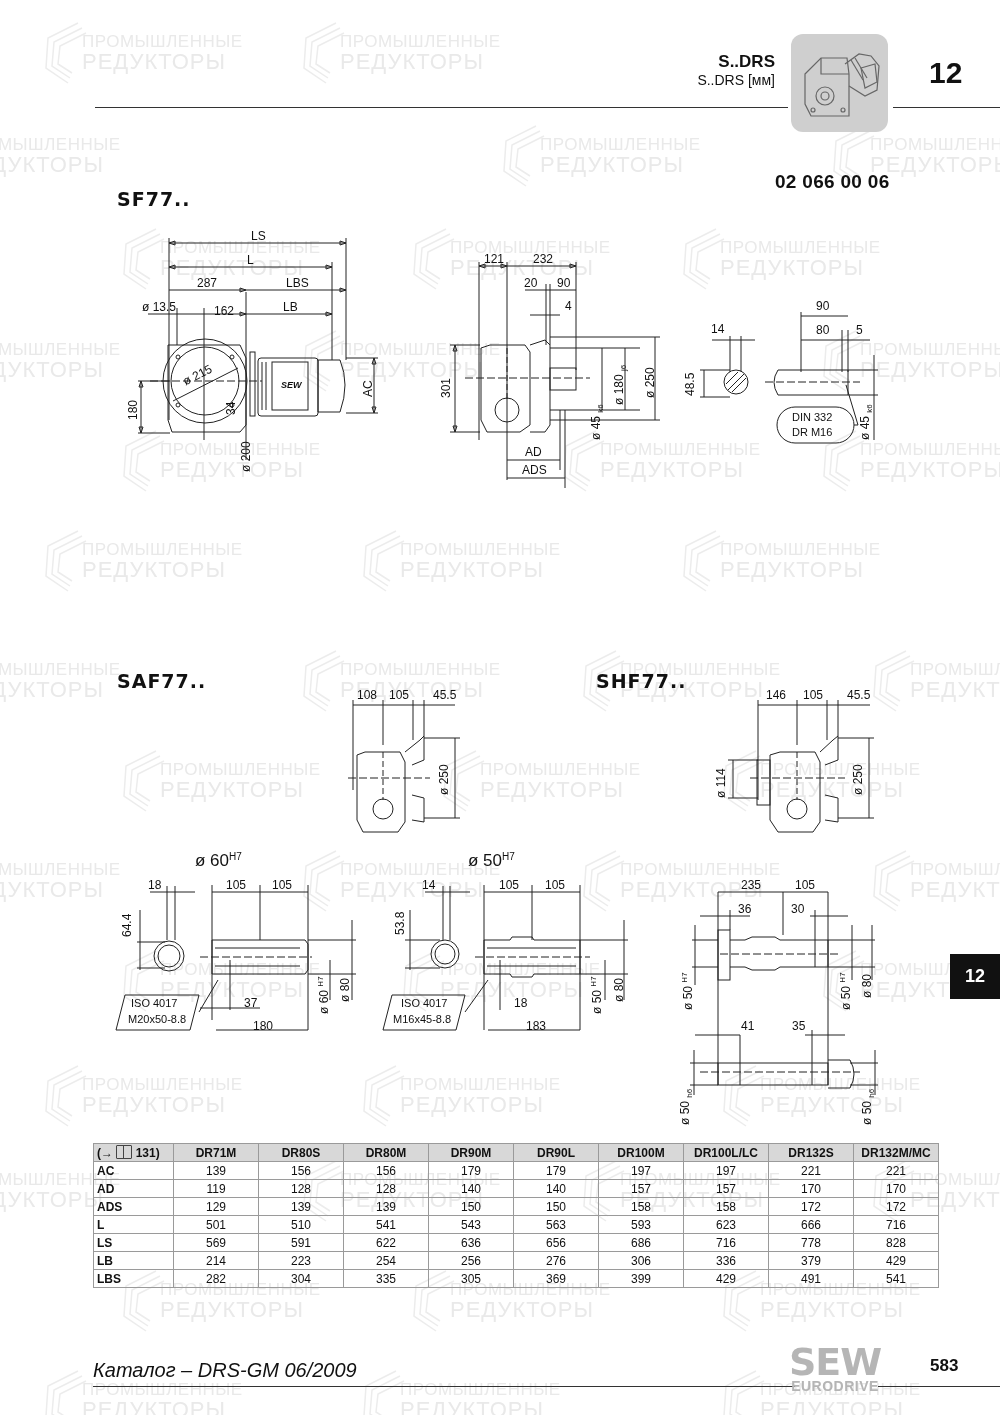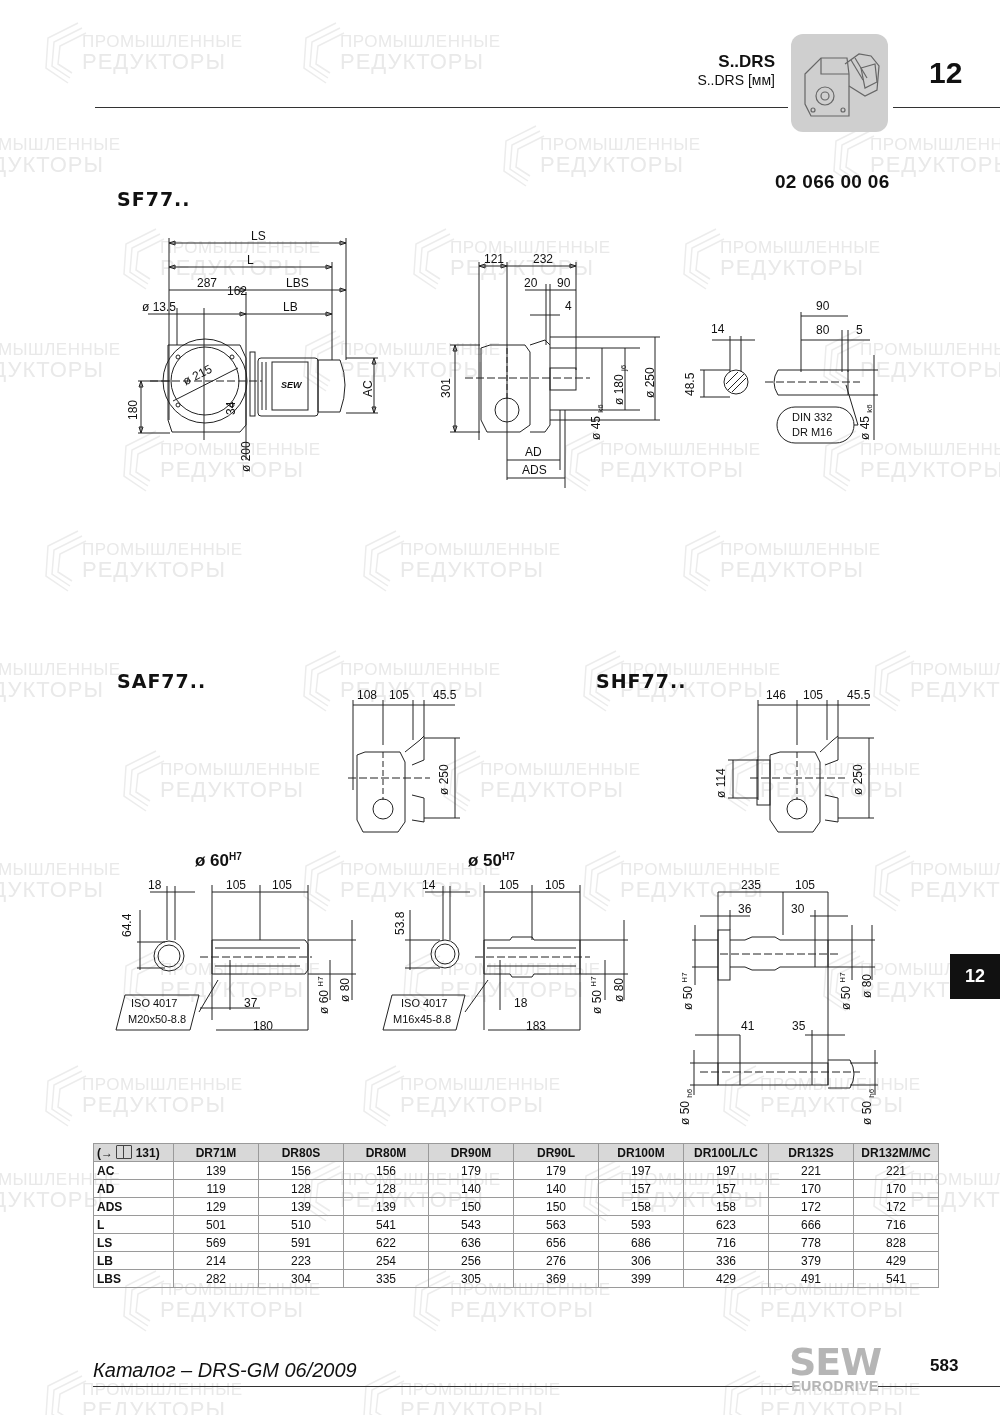--- a/index.html
+++ b/index.html
@@ -16,21 +16,21 @@
   .hdr-title { position:absolute; right:225px; top:52px; font-weight:bold; font-size:17px; text-align:right; }
   .hdr-sub { position:absolute; right:225px; top:72px; font-size:14px; text-align:right; }
   .hdr-icon-box { position:absolute; left:791px; top:34px; width:97px; height:98px; background:#cfcfcf; border-radius:12px; }
   .hdr-num { position:absolute; left:929px; top:56px; font-weight:bold; font-size:30px; }
   .doc-code { position:absolute; left:775px; top:171px; font-weight:bold; font-size:19px; letter-spacing:0.3px; }
 
   .model-title { position:absolute; font-weight:900; font-size:19px; letter-spacing:1px; font-family:"DejaVu Sans", sans-serif; }
 
   .dim { position:absolute; font-size:12px; color:#111; white-space:nowrap; }
   .dim.v { transform:rotate(-90deg); transform-origin:left top; }
-  .bore { position:absolute; font-weight:bold; font-size:17px; }
+  .bore { position:absolute; font-weight:normal; font-size:17px; }
   .bore sup { font-size:10px; vertical-align:6px; }
 
   svg.drw { position:absolute; overflow:visible; }
   svg.drw line, svg.drw path, svg.drw rect, svg.drw circle, svg.drw ellipse, svg.drw polyline { fill:none; stroke:#222; stroke-width:1; }
 
   
   .side-tab { position:absolute; left:950px; top:954px; width:50px; height:45px; background:#111; color:#fff;
               font-weight:bold; font-size:18px; display:flex; align-items:center; justify-content:center; }
 
   
@@ -581,21 +581,21 @@
     <line x1="138" y1="433" x2="170" y2="433"></line>
   <line x1="141" y1="381" x2="141" y2="433"></line>
     <path d="M141 381 l-2 6 h4 z" fill="#222"></path>
     <path d="M141 433 l-2 -6 h4 z" fill="#222"></path>
 </svg>
 <div class="dim" style="left:251px; top:229px;">LS</div>
 <div class="dim" style="left:247px; top:253px;">L</div>
 <div class="dim" style="left:197px; top:276px;">287</div>
 <div class="dim" style="left:286px; top:276px;">LBS</div>
 <div class="dim" style="left:142px; top:300px;">ø 13.5</div>
-<div class="dim" style="left:214px; top:284px;margin-left:13px;">162</div>
+<div class="dim" style="left:214px; top:304px;">162</div>
 <div class="dim" style="left:283px; top:300px;">LB</div>
 <div class="dim v" style="left:126px; top:420px;">180</div>
 <div class="dim" style="left:182px; top:368px; transform:rotate(-27deg);">ø 215</div>
 <div class="dim v" style="left:224px; top:415px;">34</div>
 <div class="dim v" style="left:239px; top:472px;">ø 200</div>
 <div class="dim v" style="left:361px; top:397px;">AC</div>
 <div class="dim" style="left:281px; top:380px; font-size:9px; font-style:italic; font-weight:bold;">SEW</div>
 
 <svg class="drw" style="left:0; top:0;" width="1000" height="1415">
   <line x1="479" y1="262" x2="479" y2="440"></line>

